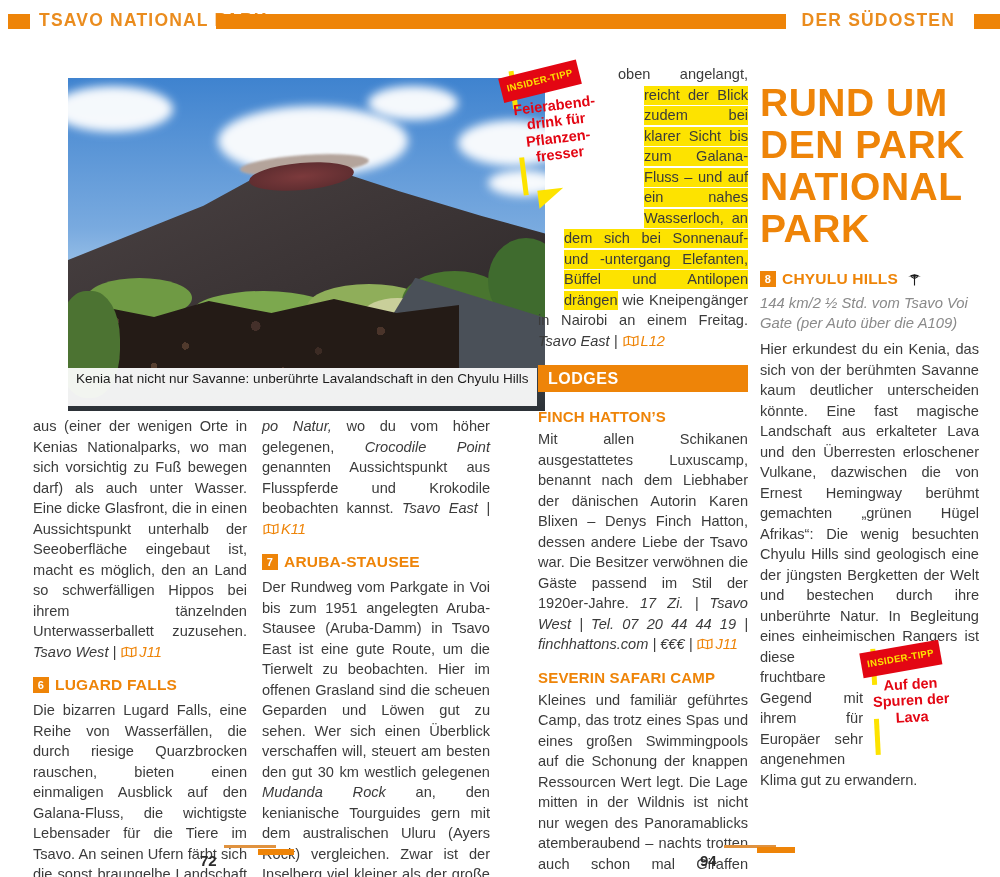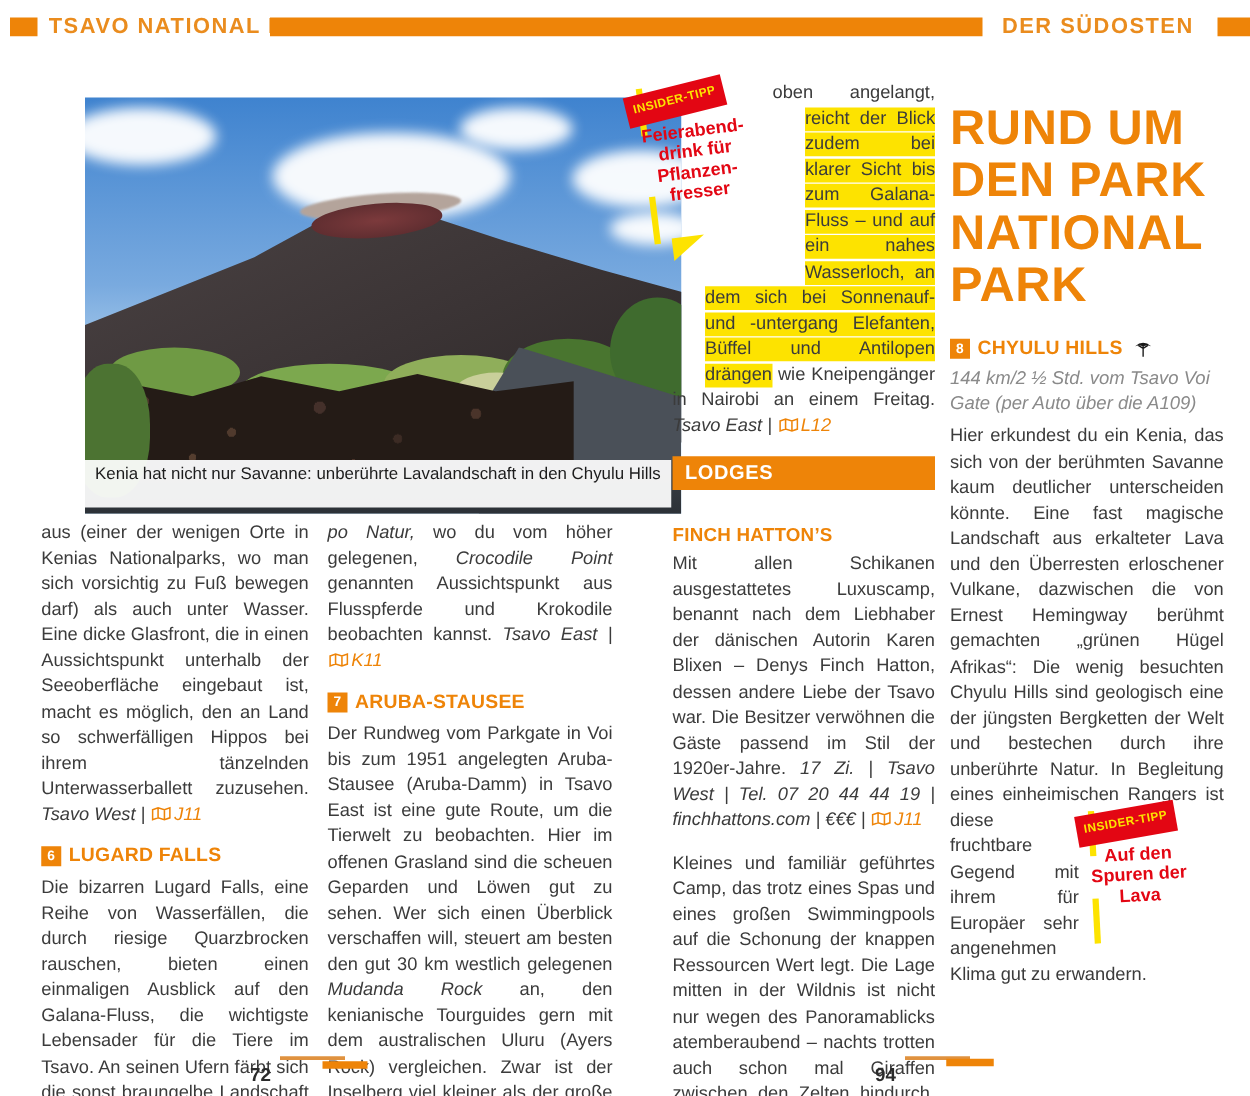--- a/index.html
+++ b/index.html
@@ -49,21 +49,21 @@
   .col2{left:262px;top:416px;width:228px;}
   .col3{left:538px;top:64px;width:210px;}
   .col4{left:760px;top:64px;width:219px;}
   .jtxt{text-align:justify;font-size:14.6px;line-height:20.5px;margin:0 0 14px;hyphens:auto;-webkit-hyphens:auto;}
   .it{font-style:italic;}
   .grid{color:#ee8408;font-style:italic;white-space:nowrap;}
   .mapicon{width:16px;height:12px;vertical-align:-1px;margin:0 2px 0 1px;}
   .sec{color:#ee8408;font-size:15.5px;font-weight:bold;margin:0 0 6px;letter-spacing:.2px;display:flex;align-items:center;gap:6px;}
   .numsq{background:#ee8408;color:#fff;width:16px;height:16px;font-size:11px;display:inline-flex;align-items:center;justify-content:center;flex:none;font-style:normal;}
   .treeicon{width:17px;height:17px;margin-left:2px;flex:none;}
-  .lodges-box{background:#ee8408;color:#fff;font-weight:bold;font-size:16px;letter-spacing:.5px;padding:5px 10px 4px;margin:4px 0 28px;}
+  .lodges-box{background:#ee8408;color:#fff;font-weight:bold;font-size:16px;letter-spacing:.5px;padding:5px 10px 4px;margin:4px 0 16px;}
   .lodge-title{color:#ee8408;font-size:15px;font-weight:bold;margin:14px 0 4px;letter-spacing:.2px;}
   .big{color:#ee8408;font-weight:bold;font-size:39px;line-height:42px;letter-spacing:.5px;margin:18px 0 20px;}
   .sub{color:#8a8a8a;font-style:italic;font-size:14.8px;line-height:19.5px;margin:2px 0 6px;}
   mark{background:#fde300;color:inherit;padding:1px 0 2px;box-decoration-break:clone;margin-left:26px;-webkit-box-decoration-break:clone;}
   
   .tipwrap{position:relative;}
   .tw1{float:left;width:88px;height:148px;margin:4px 8px 4px -16px;}
   .tw2{float:right;width:120px;height:106px;margin:2px -12px 4px 8px;}
   .tip{position:absolute;transform:rotate(-7deg);top:8px;left:-6px;}
   .tw2 .tip{transform:rotate(-3deg);top:6px;left:2px;}
@@ -150,20 +150,21 @@
     </span>
     <span>oben angelangt, </span><mark>reicht der Blick zudem bei klarer Sicht bis zum Galana-Fluss – und auf ein nahes Wasserloch, an dem sich bei Sonnenauf- und -untergang Elefanten, Büffel und Antilopen drängen</mark><span> wie Kneipengänger in Nairobi an einem Freitag. </span><span class="it">Tsavo East | </span><span class="grid"><svg class="mapicon" viewBox="0 0 22 16">
           <path d="M1.5,3.5 L7.5,1.5 L14.5,3.5 L20.5,1.5 L20.5,12.5 L14.5,14.5 L7.5,12.5 L1.5,14.5 Z M7.5,1.5 V12.5 M14.5,3.5 V14.5" fill="none" stroke="#ee8408" stroke-width="1.7"></path>
         </svg><span class="it">L12</span></span>
   </p>
   <div class="lodges-box">LODGES</div>
   <h4 class="lodge-title">FINCH HATTON’S</h4>
   <p class="jtxt"><span>Mit allen Schikanen ausgestattetes Luxuscamp, benannt nach dem Liebhaber der dänischen Autorin Karen Blixen – Denys Finch Hatton, dessen andere Liebe der Tsavo war. Die Besitzer verwöhnen die Gäste passend im Stil der 1920er-Jahre. </span><span class="it">17 Zi. | Tsavo West | Tel. 07 20 44 44 19 | finchhattons.com | €€€ | </span><span class="grid"><svg class="mapicon" viewBox="0 0 22 16">
           <path d="M1.5,3.5 L7.5,1.5 L14.5,3.5 L20.5,1.5 L20.5,12.5 L14.5,14.5 L7.5,12.5 L1.5,14.5 Z M7.5,1.5 V12.5 M14.5,3.5 V14.5" fill="none" stroke="#ee8408" stroke-width="1.7"></path>
         </svg><span class="it">J11</span></span></p>
+  <h4 class="lodge-title">SEVERIN SAFARI CAMP</h4>
   <p class="jtxt"><span>Kleines und familiär geführtes Camp, das trotz eines Spas und eines großen Swimmingpools auf die Schonung der knappen Ressourcen Wert legt. Die Lage mitten in der Wildnis ist nicht nur wegen des Panoramablicks atemberaubend – nachts trotten auch schon mal Giraffen zwischen den Zelten hindurch. </span><span class="it">27 Zelte | Tsavo West | Tel. 07 22 28 46 82 | severinsafaricamp.com | €€€ | </span></p>
 
 </div>
 
 <div class="col col4">
   <h1 class="big">
     <div>RUND UM</div>
     <div>DEN PARK</div>
     <div>NATIONAL</div>
     <div>PARK</div>

